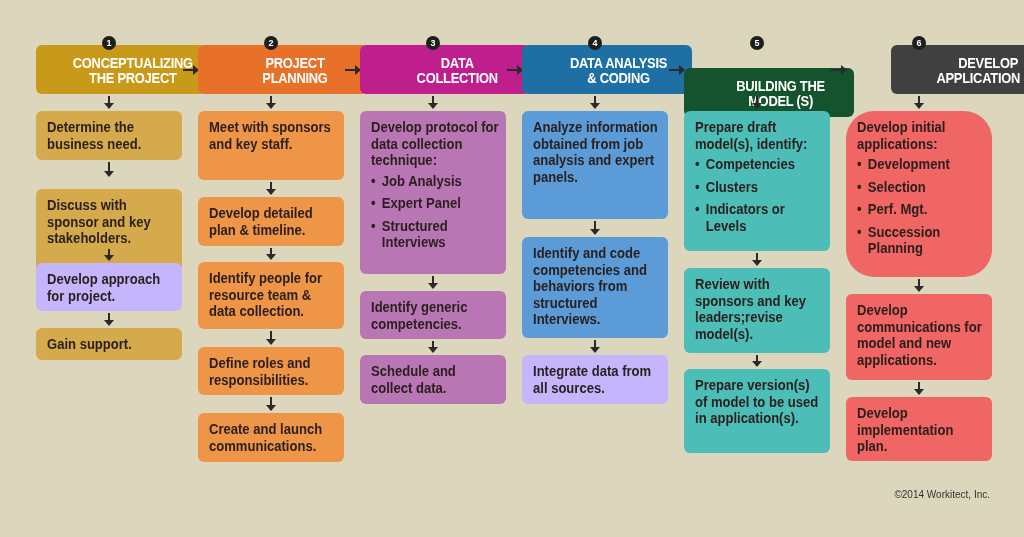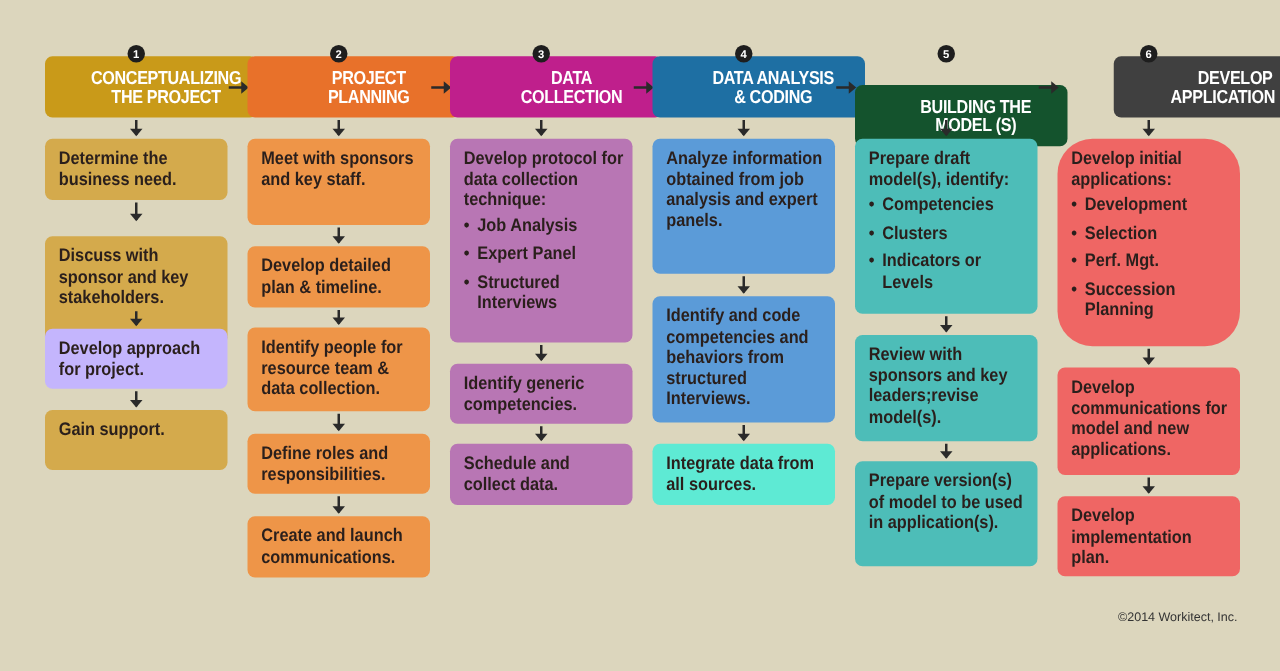--- a/index.html
+++ b/index.html
@@ -81,21 +81,21 @@
           <div>Discuss with sponsor and key stakeholders.</div>
         </div>
       </div>
       <div class="arrow-down" style="left: 72px; top: 249px; height: 11px;"></div>
       <div class="box" style="top: 263px; height: 48px; background: #c4b5fd;">
         <div class="t">
           <div>Develop approach for project.</div>
         </div>
       </div>
       <div class="arrow-down" style="left: 72px; top: 313px; height: 12px;"></div>
-      <div class="box" style="top: 328px; height: 48px; background: rgb(212, 170, 76);">
+      <div class="box" style="top: 328px; height: 32px; background: rgb(212, 170, 76);">
         <div class="t">
           <div>Gain support.</div>
         </div>
       </div>
     </div>
     <div class="arrow-right" style="left: 183px;"></div>
     <div class="col" style="left: 198px;">
       <div class="num">2</div>
       <div class="header" style="background: rgb(232, 113, 42);">
         <span>PROJECT
@@ -176,21 +176,21 @@
           <div>Analyze information obtained from job analysis and expert panels.</div>
         </div>
       </div>
       <div class="arrow-down" style="left: 72px; top: 221px; height: 13px;"></div>
       <div class="box" style="top: 237px; height: 101px; background: rgb(91, 155, 216);">
         <div class="t">
           <div>Identify and code competencies and behaviors from structured Interviews.</div>
         </div>
       </div>
       <div class="arrow-down" style="left: 72px; top: 340px; height: 12px;"></div>
-      <div class="box" style="top: 355px; height: 49px; background: #5eead4;">
+      <div class="box" style="top: 355px; height: 49px; background: #c4b5fd;">
         <div class="t">
           <div>Integrate data from all sources.</div>
         </div>
       </div>
     </div>
     <div class="arrow-right" style="left: 669px;"></div>
     <div class="col" style="left: 684px;">
       <div class="num">5</div>
       <div class="header" style="background: #14532d; margin-top: 23px;">
         <span>BUILDING THE

